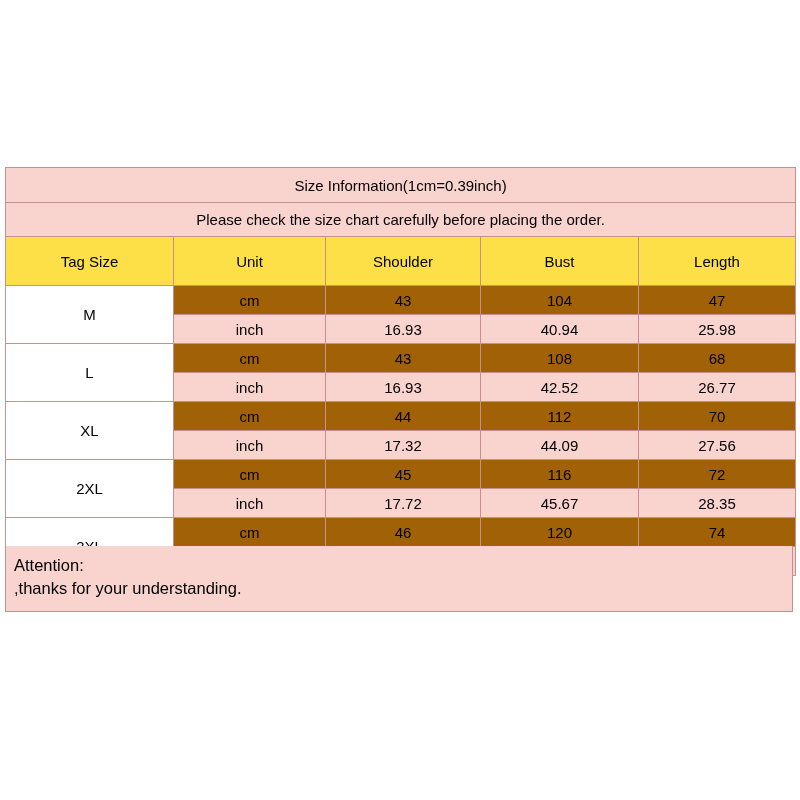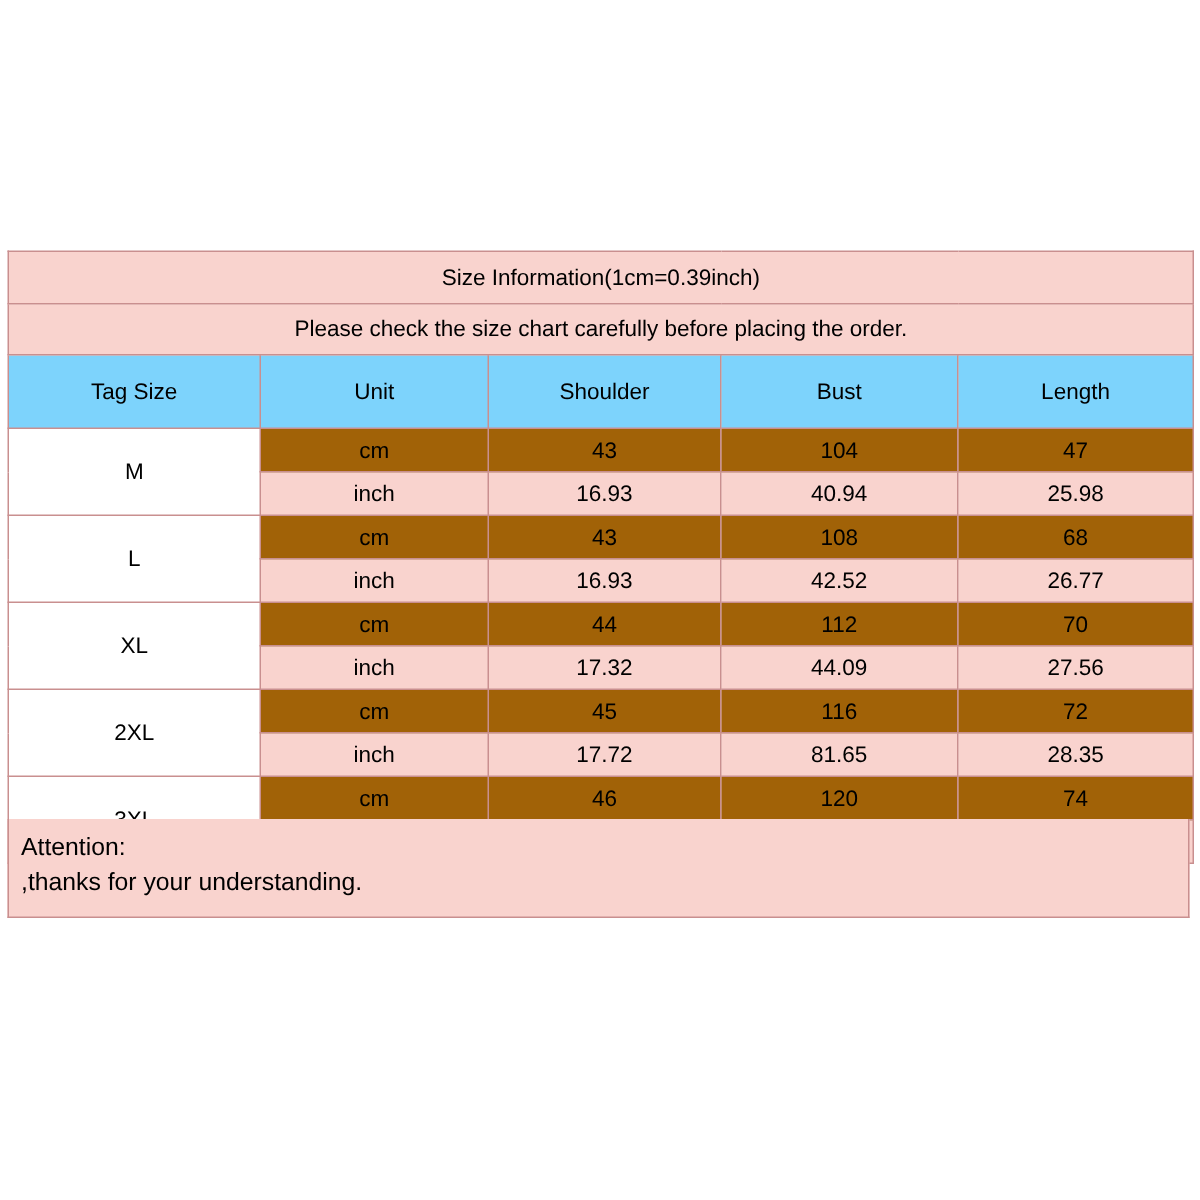--- a/index.html
+++ b/index.html
@@ -52,21 +52,21 @@
     height: 34px;
   }
 
   .subtitle-cell {
     background: #f9d3ce;
     font-size: 15.5px;
     height: 33px;
   }
 
   .header-cell {
-    background: #7dd3fc;
+    background: #fde047;
     font-weight: bold;
     font-size: 16px;
     height: 48px;
   }
 
   .tag-cell {
     background: #ffffff;
     font-weight: bold;
     font-size: 19px;
   }
@@ -174,21 +174,21 @@
         <tr>
           <td class="tag-cell" rowspan="2">2XL</td>
           <td class="data-cell white">cm</td>
           <td class="data-cell white">45</td>
           <td class="data-cell white">116</td>
           <td class="data-cell white">72</td>
         </tr>
         <tr>
           <td class="data-cell pink">inch</td>
           <td class="data-cell pink">17.72</td>
-          <td class="data-cell pink">81.65</td>
+          <td class="data-cell pink">45.67</td>
           <td class="data-cell pink">28.35</td>
         </tr>
 
         <tr>
           <td class="tag-cell" rowspan="2">3XL</td>
           <td class="data-cell white">cm</td>
           <td class="data-cell white">46</td>
           <td class="data-cell white">120</td>
           <td class="data-cell white">74</td>
         </tr>

